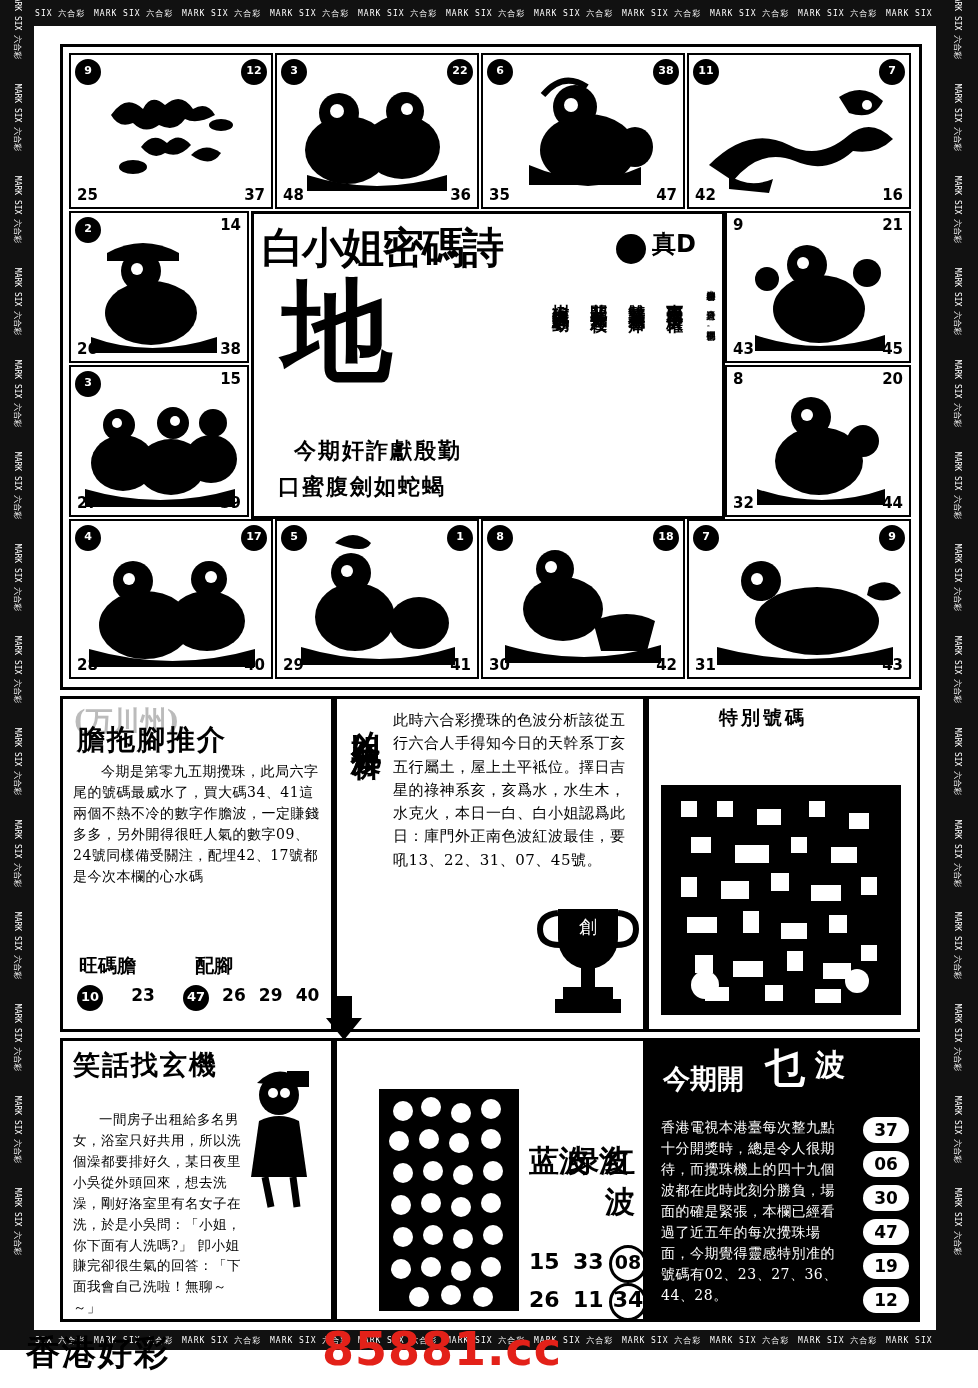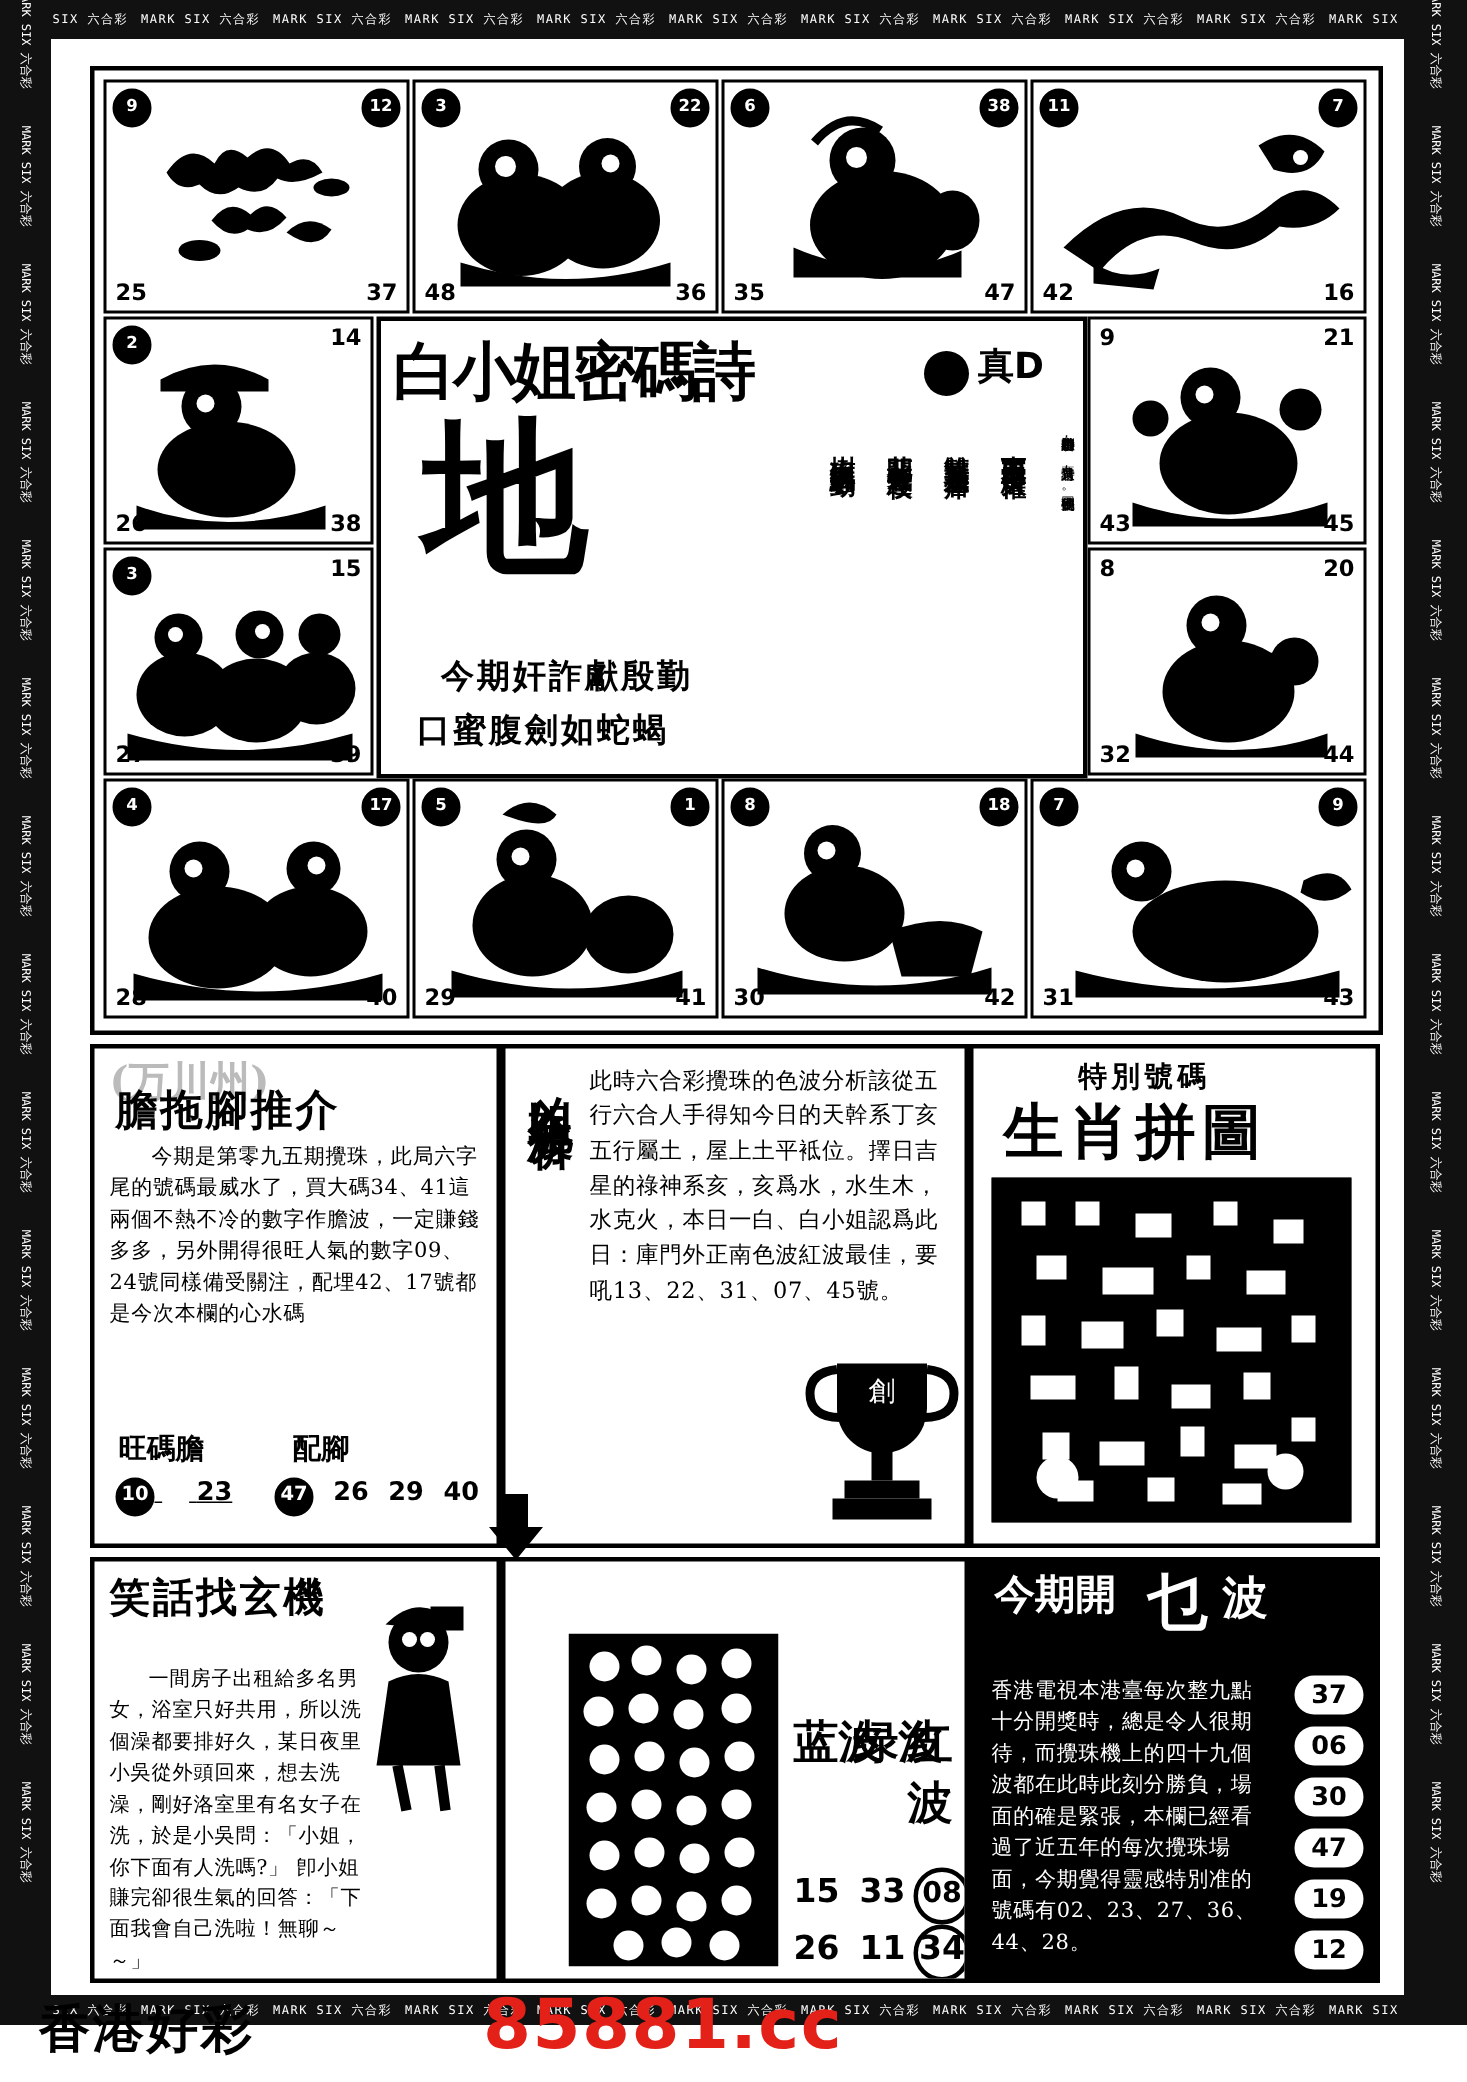--- a/index.html
+++ b/index.html
@@ -358,21 +358,21 @@
         <div class="num-br">43</div>
       </div>
     </div>
 
     <div class="panel" style="left:22px;top:668px;width:268px;height:330px;">
       <div style="position:absolute;left:10px;top:4px;font-size:27px;font-weight:bold;color:#bbb;font-family:'DejaVu Serif','Liberation Serif',serif;">(万川州)</div>
       <div style="position:absolute;left:14px;top:22px;font-size:28px;font-weight:bold;letter-spacing:2px;font-family:'DejaVu Serif','Liberation Serif',serif;">膽拖腳推介</div>
       <div class="body-text" style="position:absolute;left:10px;top:62px;width:248px;text-indent:28px;">今期是第零九五期攪珠，此局六字尾的號碼最威水了，買大碼34、41這兩個不熱不冷的數字作膽波，一定賺錢多多，另外開得很旺人氣的數字09、24號同樣備受關注，配埋42、17號都是今次本欄的心水碼</div>
       <div style="position:absolute;left:16px;top:254px;font-size:19px;font-weight:bold;">旺碼膽</div>
       <div style="position:absolute;left:132px;top:254px;font-size:19px;font-weight:bold;">配腳</div>
-      <div style="position:absolute;left:14px;top:286px;text-decoration:underline;">
+      <div style="position:absolute;left:14px;top:286px;">
         <span class="ball dark">10</span>
         <span style="display:inline-block;width:18px;"></span>
         <span style="font-size:17px;font-weight:bold;">23</span>
       </div>
       <div style="position:absolute;left:120px;top:286px;">
         <span class="ball dark">47</span>
         <span style="font-size:17px;font-weight:bold;margin-left:8px;">26</span>
         <span style="font-size:17px;font-weight:bold;margin-left:8px;">29</span>
         <span style="font-size:17px;font-weight:bold;margin-left:8px;">40</span>
       </div>
@@ -387,21 +387,20 @@
         <path d="M85 24 q18 2 18 16 q0 16-20 16" stroke="#000" stroke-width="6" fill="none"></path>
         <rect x="48" y="78" width="14" height="20" fill="#000"></rect>
         <rect x="30" y="98" width="50" height="12" fill="#000"></rect>
         <rect x="22" y="110" width="66" height="14" fill="#000"></rect>
         <text x="55" y="44" font-size="18" fill="#fff" text-anchor="middle" font-family="DejaVu Serif, serif">創</text>
       </svg>
     </div>
 
     <div class="panel" style="left:608px;top:668px;width:268px;height:330px;">
       <div style="position:absolute;left:70px;top:6px;font-size:19px;font-weight:bold;letter-spacing:3px;">特別號碼</div>
-      <div style="position:absolute;left:20px;top:28px;font-size:40px;font-weight:bold;letter-spacing:4px;font-family:'DejaVu Serif','Liberation Serif',serif;">生肖拼圖</div>
       <div class="blackbox" style="position:absolute;left:12px;top:86px;width:240px;height:230px;">
         <svg width="240" height="230" viewBox="0 0 240 230">
           <rect width="240" height="230" fill="#000"></rect>
           <g fill="#fff">
             <rect x="20" y="16" width="16" height="16"></rect>
               <rect x="56" y="16" width="16" height="16"></rect>
             <rect x="96" y="24" width="24" height="16"></rect>
               <rect x="148" y="16" width="16" height="16"></rect>
             <rect x="188" y="28" width="20" height="16"></rect>
               <rect x="30" y="52" width="20" height="16"></rect>
@@ -490,21 +489,21 @@
       </div>
       <div style="position:absolute;left:192px;top:208px;font-size:22px;font-weight:bold;">15</div>
       <div style="position:absolute;left:236px;top:208px;font-size:22px;font-weight:bold;">33</div>
       <div style="position:absolute;left:272px;top:204px;width:32px;height:32px;border:3px solid #000;border-radius:50%;text-align:center;line-height:28px;font-size:19px;font-weight:bold;">08</div>
       <div style="position:absolute;left:192px;top:246px;font-size:22px;font-weight:bold;">26</div>
       <div style="position:absolute;left:236px;top:246px;font-size:22px;font-weight:bold;">11</div>
       <div style="position:absolute;left:272px;top:242px;width:32px;height:32px;border:3px solid #000;border-radius:50%;text-align:center;line-height:28px;font-size:22px;font-weight:bold;">34</div>
     </div>
 
     <div class="panel blackbox" style="left:608px;top:1010px;width:268px;height:278px;background:#000;">
-      <div style="position:absolute;left:14px;top:4px;font-size:27px;font-weight:bold;color:#fff;font-family:'DejaVu Serif','Liberation Serif',serif;">今期開</div>
+      <div style="position:absolute;left:14px;top:20px;font-size:27px;font-weight:bold;color:#fff;font-family:'DejaVu Serif','Liberation Serif',serif;">今期開</div>
       <div style="position:absolute;left:116px;top:0px;font-size:40px;font-weight:bold;color:#fff;font-family:'DejaVu Serif','Liberation Serif',serif;">乜</div>
       <div style="position:absolute;left:166px;top:4px;font-size:30px;font-weight:bold;color:#fff;font-family:'DejaVu Serif','Liberation Serif',serif;">波</div>
       <div class="body-text" style="position:absolute;left:12px;top:76px;width:188px;color:#fff;font-size:14px;line-height:1.5;">香港電視本港臺每次整九點十分開獎時，總是令人很期待，而攪珠機上的四十九個波都在此時此刻分勝負，場面的確是緊張，本欄已經看過了近五年的每次攪珠場面，今期覺得靈感特別准的號碼有02、23、27、36、44、28。</div>
 
       <div class="wave-pill" style="top:76px;">37</div>
       <div class="wave-pill" style="top:110px;">06</div>
       <div class="wave-pill" style="top:144px;">30</div>
       <div class="wave-pill" style="top:178px;">47</div>
       <div class="wave-pill" style="top:212px;">19</div>
       <div class="wave-pill" style="top:246px;">12</div>

